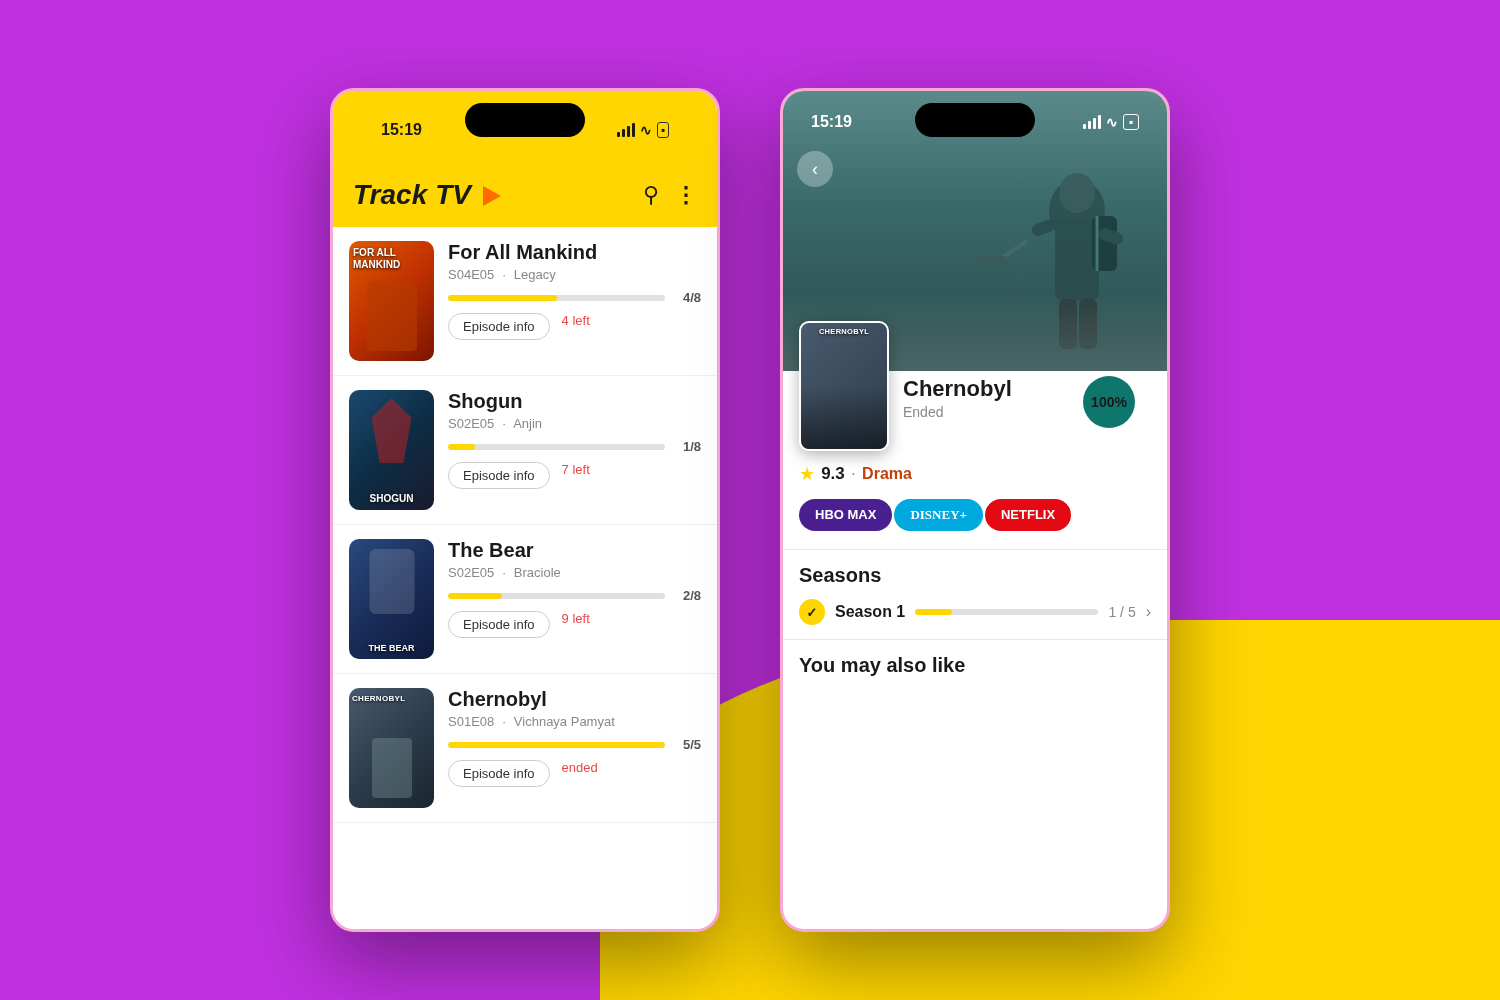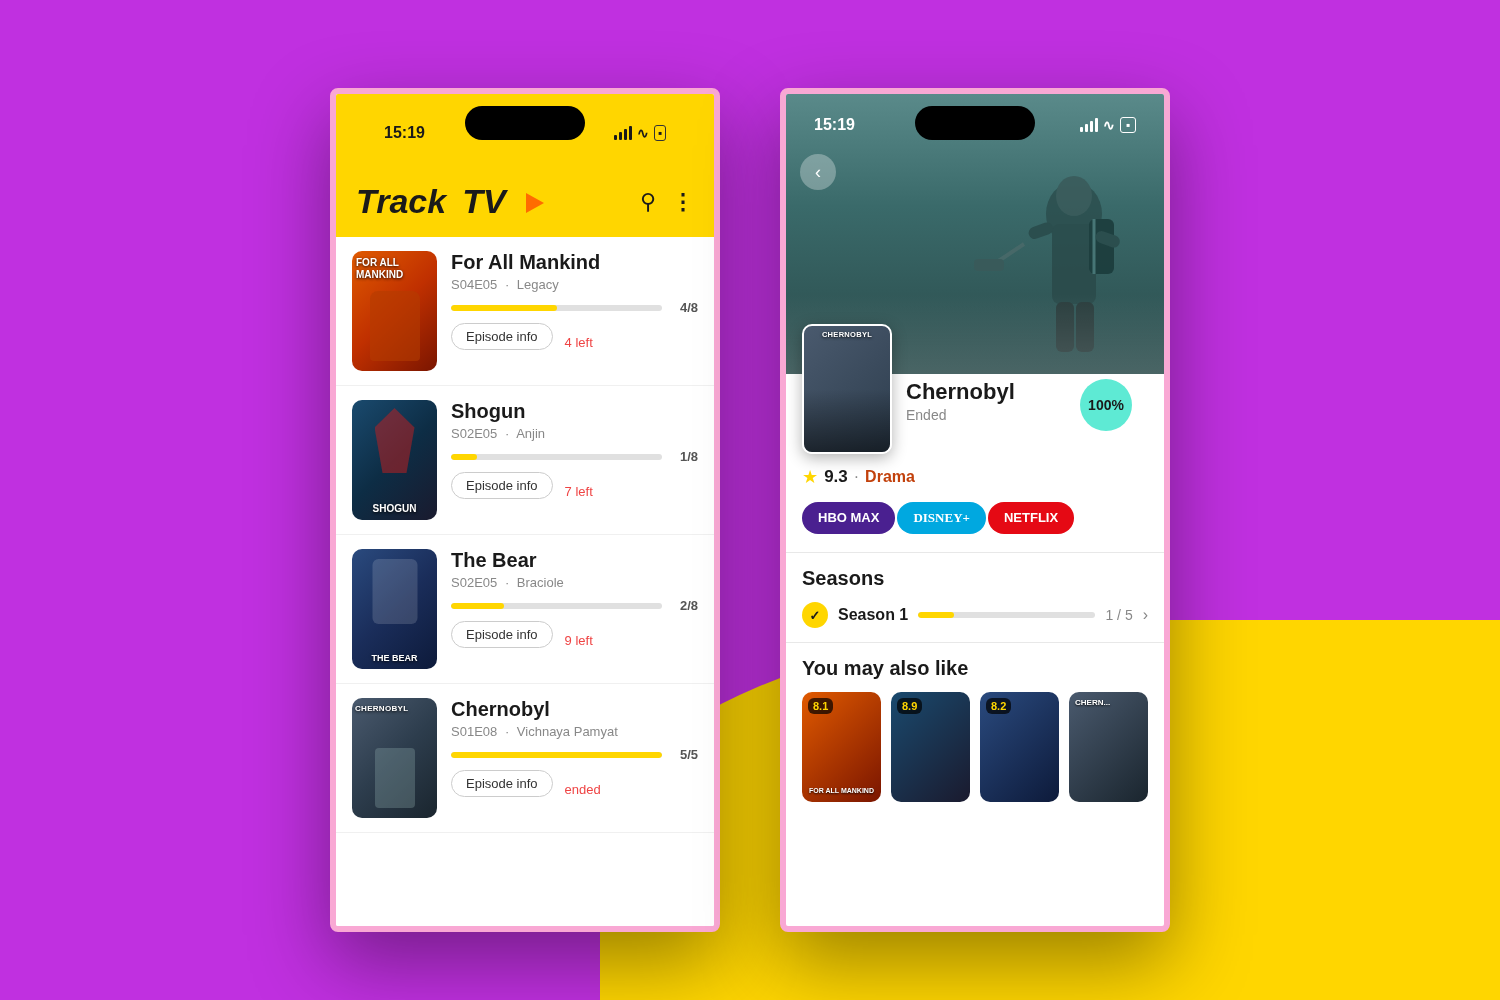--- a/index.html
+++ b/index.html
@@ -29,22 +29,22 @@
       gap: 60px;
       z-index: 1;
       align-items: flex-start;
       margin-top: 20px;
     }
 
     
     .phone {
       width: 390px;
       height: 844px;
-      border-radius: 8px;
-      border: 6px solid #f9a8d4;
+      border-radius: 24px;
+      border: 3px solid #f9a8d4;
       background: #fff;
       overflow: hidden;
       position: relative;
       box-shadow: 0 30px 80px rgba(0,0,0,0.4);
     }
 
     
     .status-bar {
       height: 50px;
       display: flex;
@@ -77,22 +77,22 @@
     }
 
     
     .phone1-header {
       background: #FFD600;
       padding: 8px 20px 16px;
     }
     .app-logo {
       display: flex;
       align-items: center;
-      gap: 16px;
-      font-size: 34px;
+      gap: 8px;
+      font-size: 28px;
       font-weight: 900;
       font-style: italic;
     }
     .logo-track { color: #1a1a1a; }
     .logo-tv { color: #1a1a1a; }
     .logo-play {
       width: 0;
       height: 0;
       border-style: solid;
       border-width: 10px 0 10px 18px;
@@ -163,21 +163,21 @@
     }
     .progress-text {
       font-size: 13px;
       font-weight: 600;
       color: #555;
       min-width: 28px;
       text-align: right;
     }
     .episode-info-row {
       display: flex;
-      align-items: flex-end;
+      align-items: flex-start;
       gap: 12px;
     }
     .episode-info-btn {
       border: 1.5px solid #ccc;
       border-radius: 20px;
       padding: 5px 14px;
       font-size: 13px;
       background: #fff;
       cursor: pointer;
       color: #333;
@@ -257,21 +257,21 @@
       color: #888;
       margin-bottom: 4px;
     }
     .percentage-badge {
       position: absolute;
       top: 55px;
       right: 16px;
       width: 52px;
       height: 52px;
       border-radius: 50%;
-      background: #5eead4;
+      background: #0f766e;
       display: flex;
       align-items: center;
       justify-content: center;
       font-size: 14px;
       font-weight: 800;
       color: #1a1a1a;
     }
     .show-description {
       font-size: 14px;
       color: #555;
@@ -615,32 +615,17 @@
           <div class="season-progress-fill" style="width:20%"></div>
         </div>
         <span class="season-count">1 / 5</span>
         <span class="season-chevron">›</span>
       </div>
 
       <div class="divider2"></div>
 
       <div class="also-like-title">You may also like</div>
 
-      <div class="also-like-row">
-        <div class="also-like-card card-bg1">
-          <div class="also-rating">8.1</div>
-          <div style="position:absolute;bottom:8px;left:4px;right:4px;font-size:7px;font-weight:900;color:#fff;text-align:center;text-shadow:0 1px 2px rgba(0,0,0,0.9);">FOR ALL MANKIND</div>
-        </div>
-        <div class="also-like-card card-bg2">
-          <div class="also-rating">8.9</div>
-        </div>
-        <div class="also-like-card card-bg3">
-          <div class="also-rating">8.2</div>
-        </div>
-        <div class="also-like-card card-bg4">
-          <div style="position:absolute;top:6px;left:6px;font-size:8px;font-weight:900;color:#fff;text-shadow:0 1px 2px rgba(0,0,0,0.9);">CHERN...</div>
-        </div>
-      </div>
 
     </div>
   </div>
 
 </div>
 
 </body></html>

